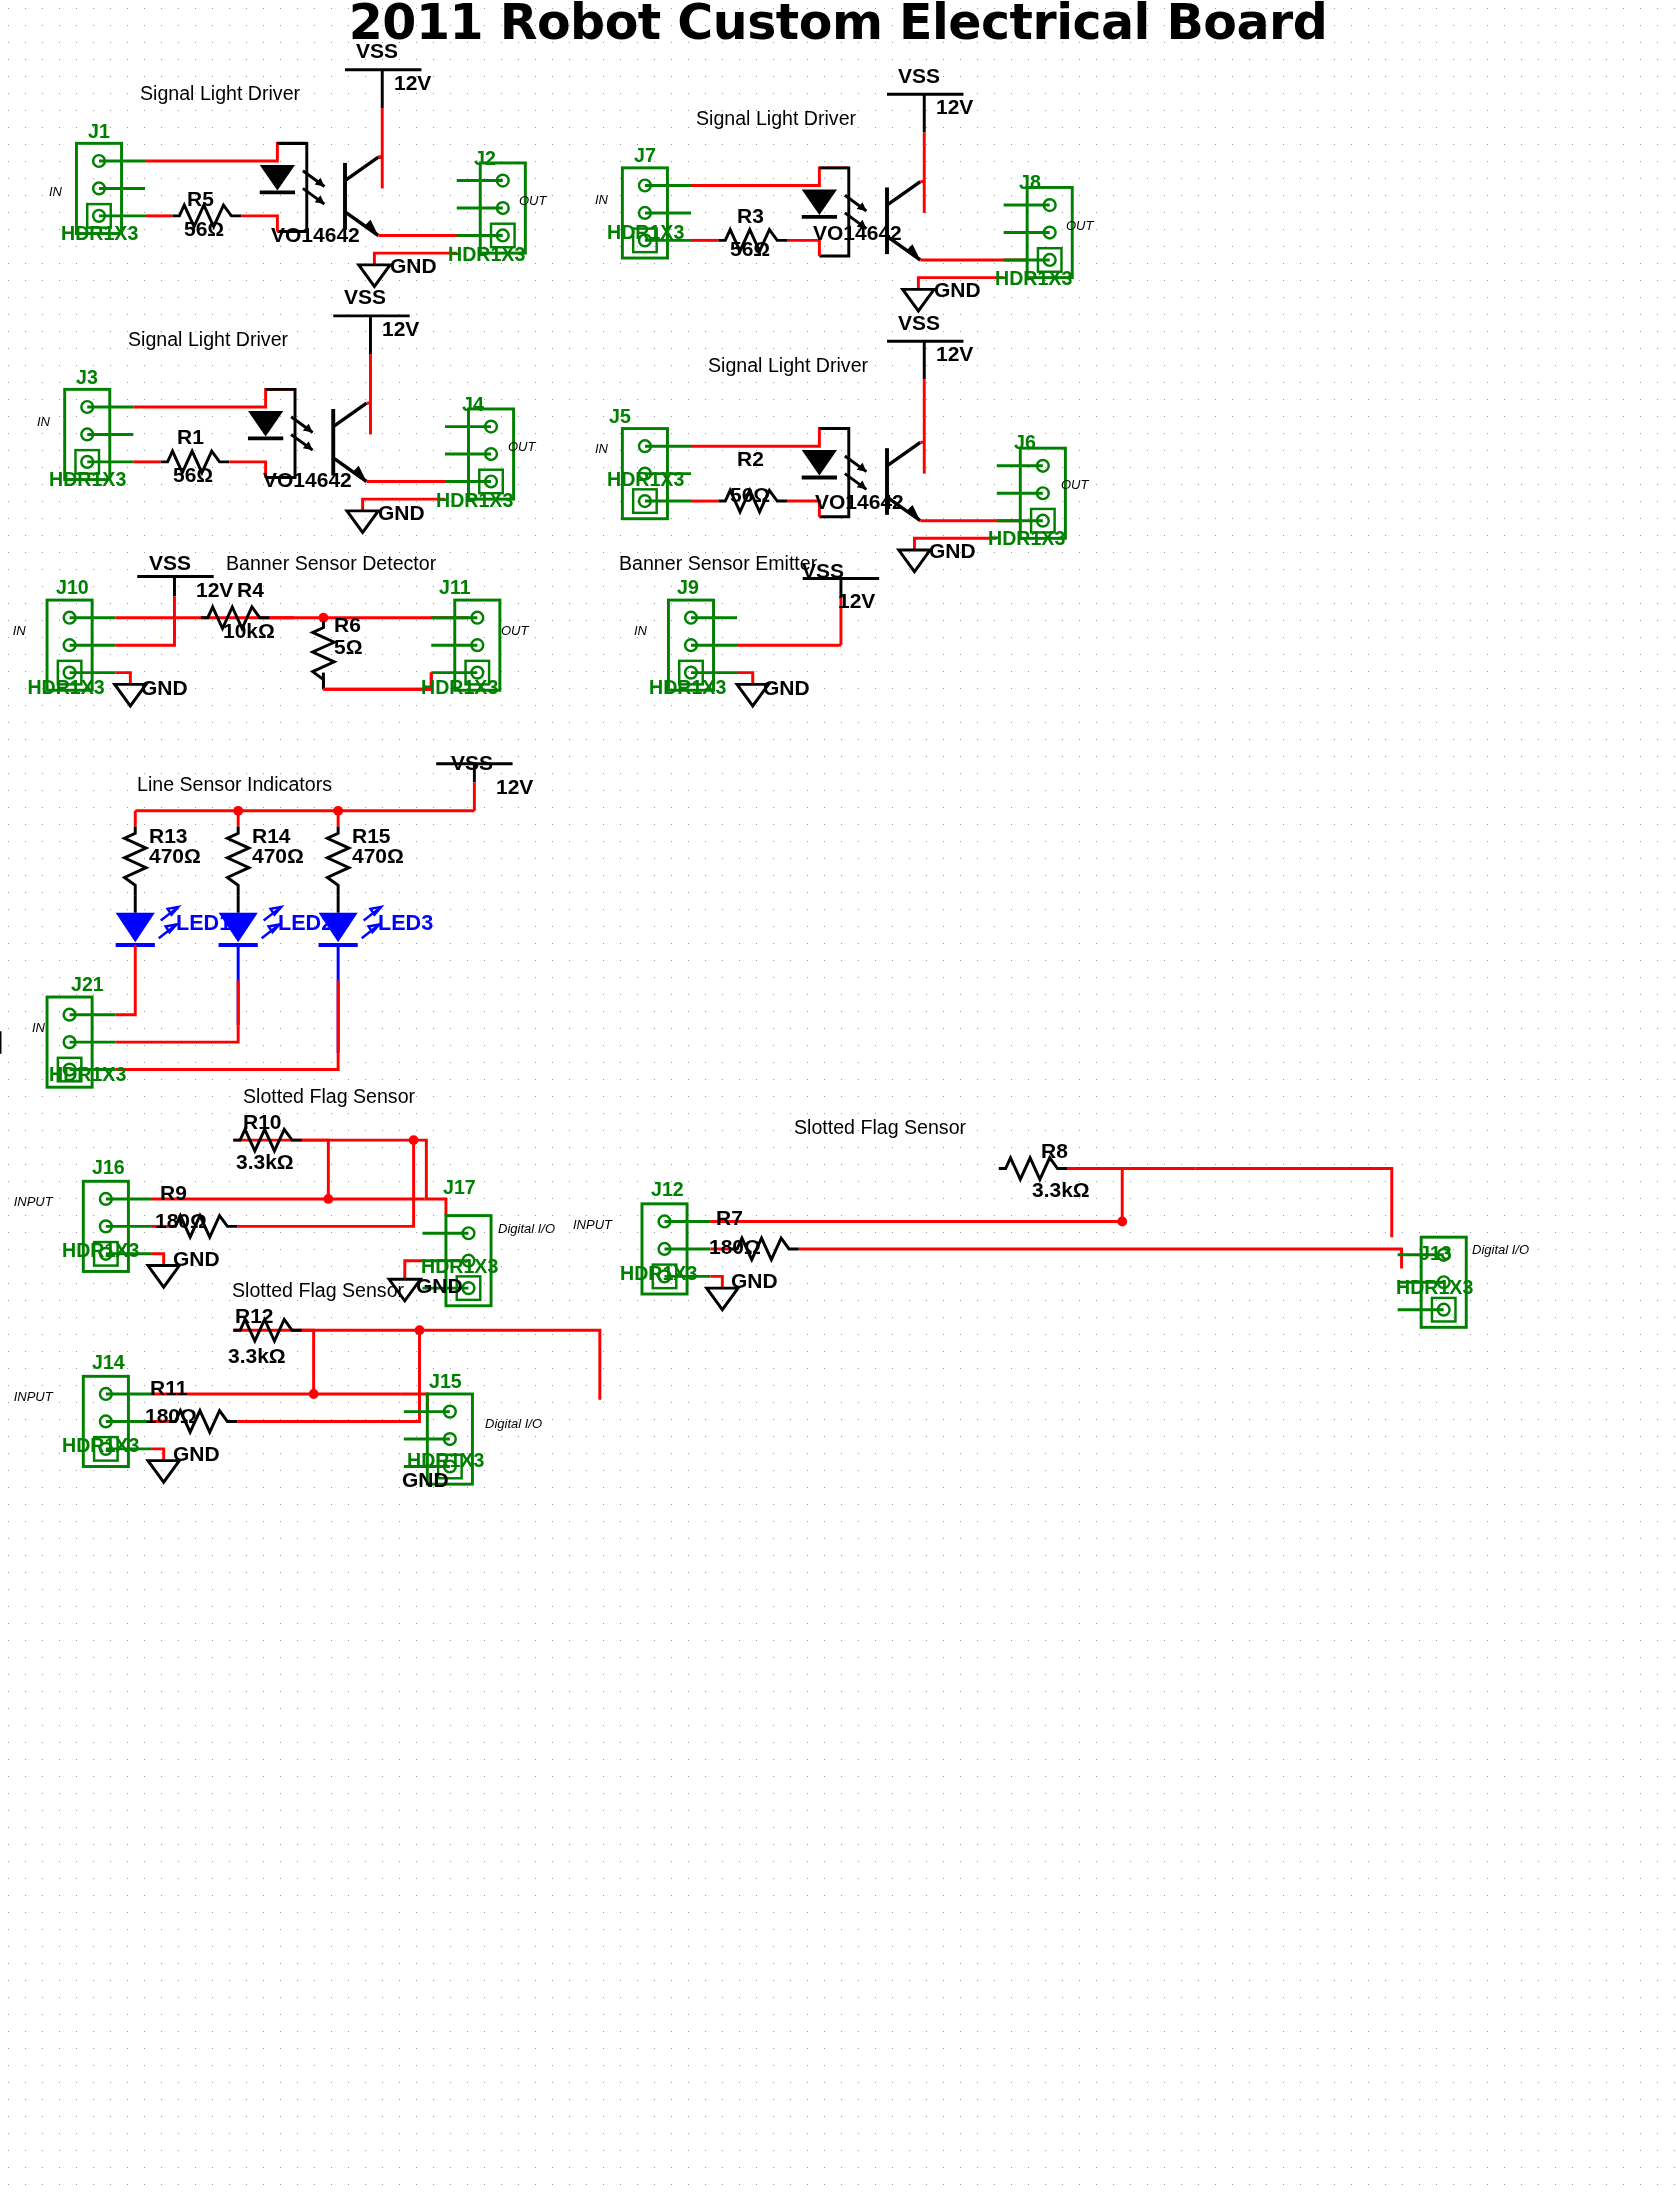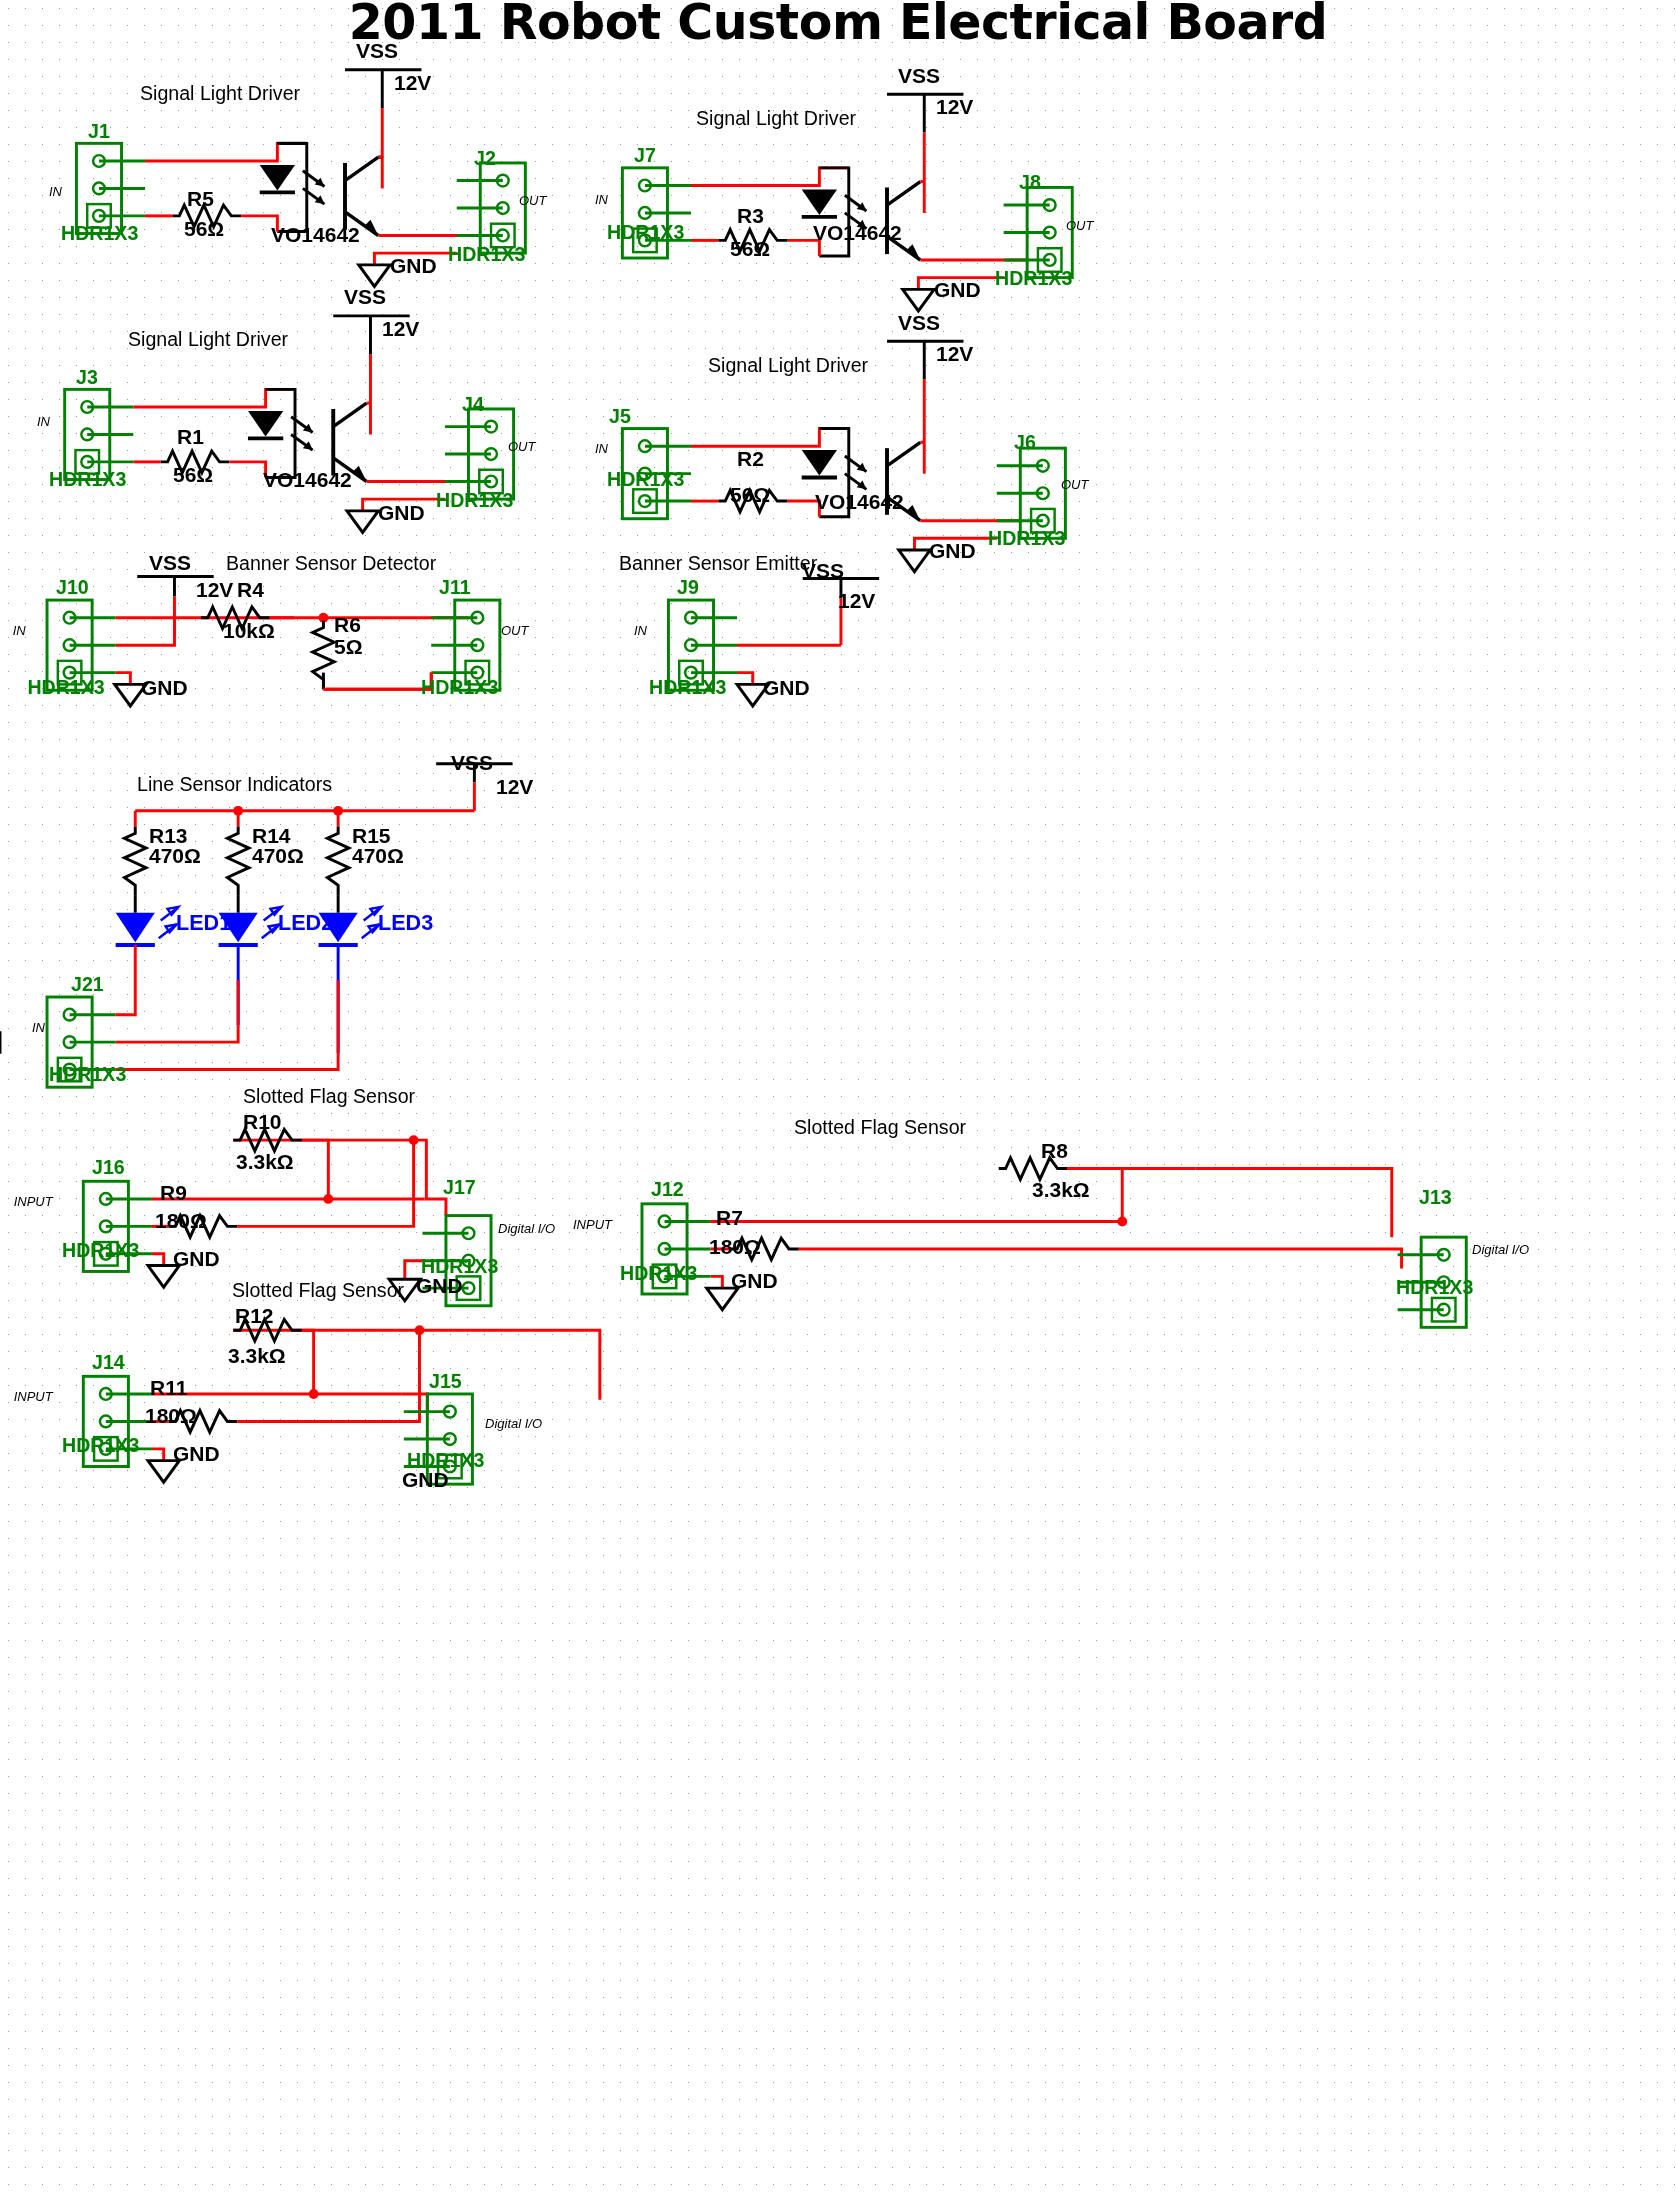--- a/index.html
+++ b/index.html
@@ -481,21 +481,21 @@
 
   <div class="lbl lbl-sec" style="left:794px;top:1116px">Slotted Flag Sensor</div>
   <div class="lbl lbl-b" style="left:1041px;top:1139px">R8</div>
   <div class="lbl lbl-b" style="left:1032px;top:1178px">3.3kΩ</div>
   <div class="lbl lbl-g" style="left:651px;top:1178px">J12</div>
   <div class="lbl lbl-p" style="left:573px;top:1217px">INPUT</div>
   <div class="lbl lbl-g" style="left:620px;top:1262px">HDR1X3</div>
   <div class="lbl lbl-b" style="left:716px;top:1206px">R7</div>
   <div class="lbl lbl-b" style="left:709px;top:1235px">180Ω</div>
   <div class="lbl lbl-b" style="left:731px;top:1269px">GND</div>
-  <div class="lbl lbl-g" style="left:1419px;top:1186px">J13</div>
+  <div class="lbl lbl-g" style="left:1419px;top:1242px">J13</div>
   <div class="lbl lbl-g" style="left:1396px;top:1276px">HDR1X3</div>
   <div class="lbl lbl-p" style="left:1472px;top:1242px">Digital I/O</div>
 
   <div class="lbl lbl-sec" style="left:232px;top:1279px">Slotted Flag Sensor</div>
   <div class="lbl lbl-b" style="left:235px;top:1304px">R12</div>
   <div class="lbl lbl-b" style="left:228px;top:1344px">3.3kΩ</div>
   <div class="lbl lbl-g" style="left:92px;top:1351px">J14</div>
   <div class="lbl lbl-p" style="left:13.7px;top:1389px">INPUT</div>
   <div class="lbl lbl-g" style="left:62px;top:1434px">HDR1X3</div>
   <div class="lbl lbl-b" style="left:150px;top:1376px">R11</div>

